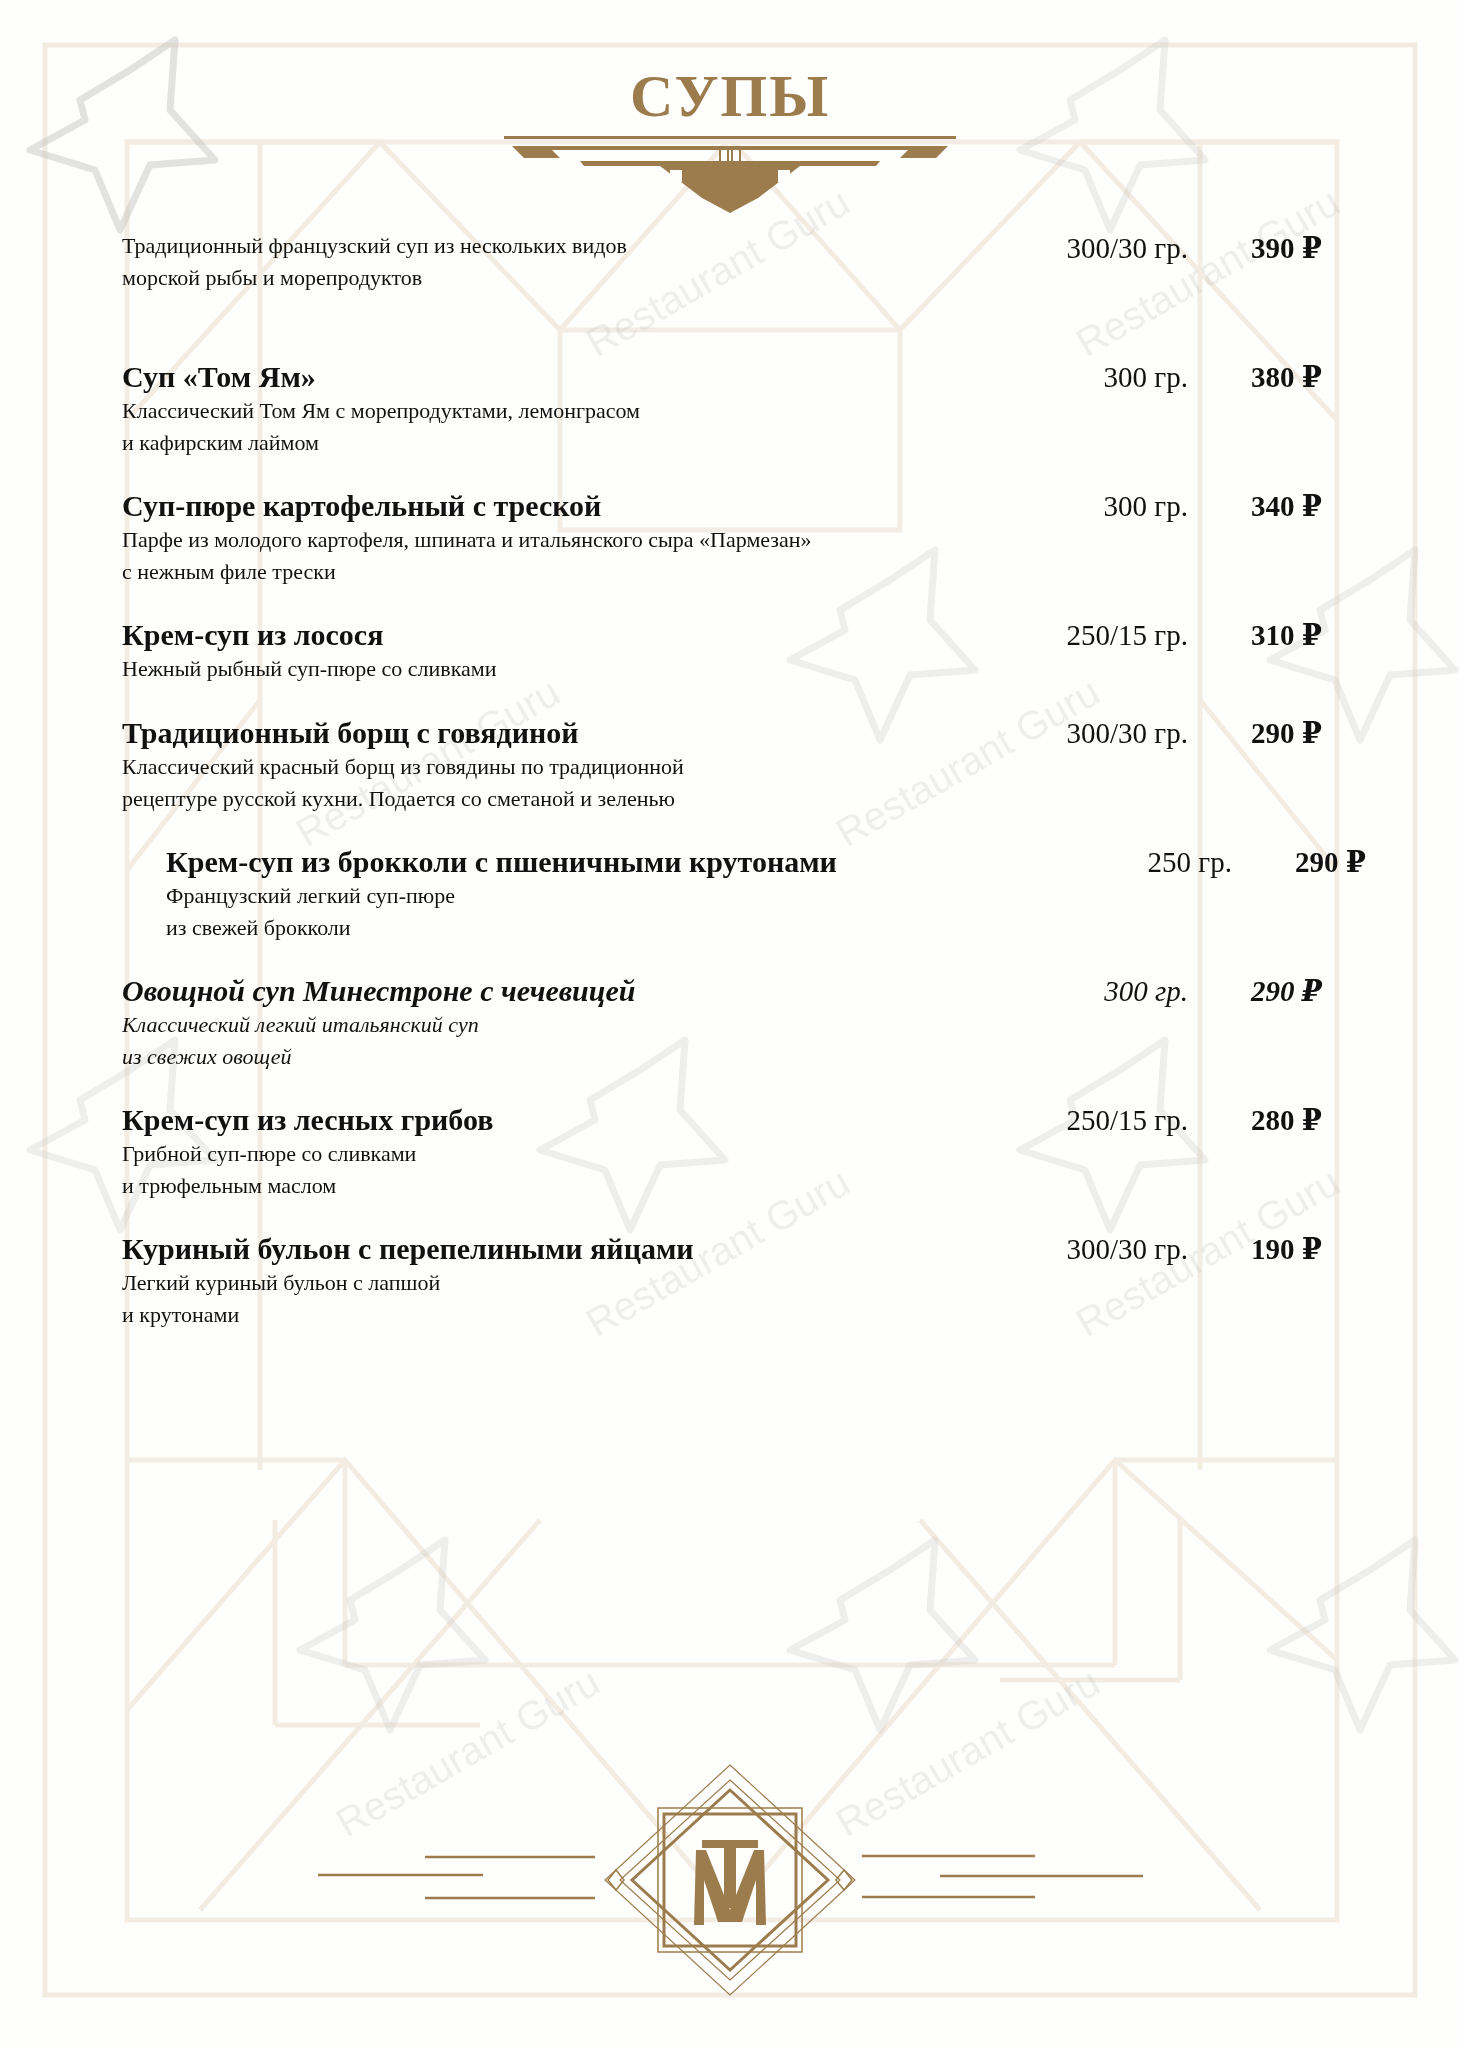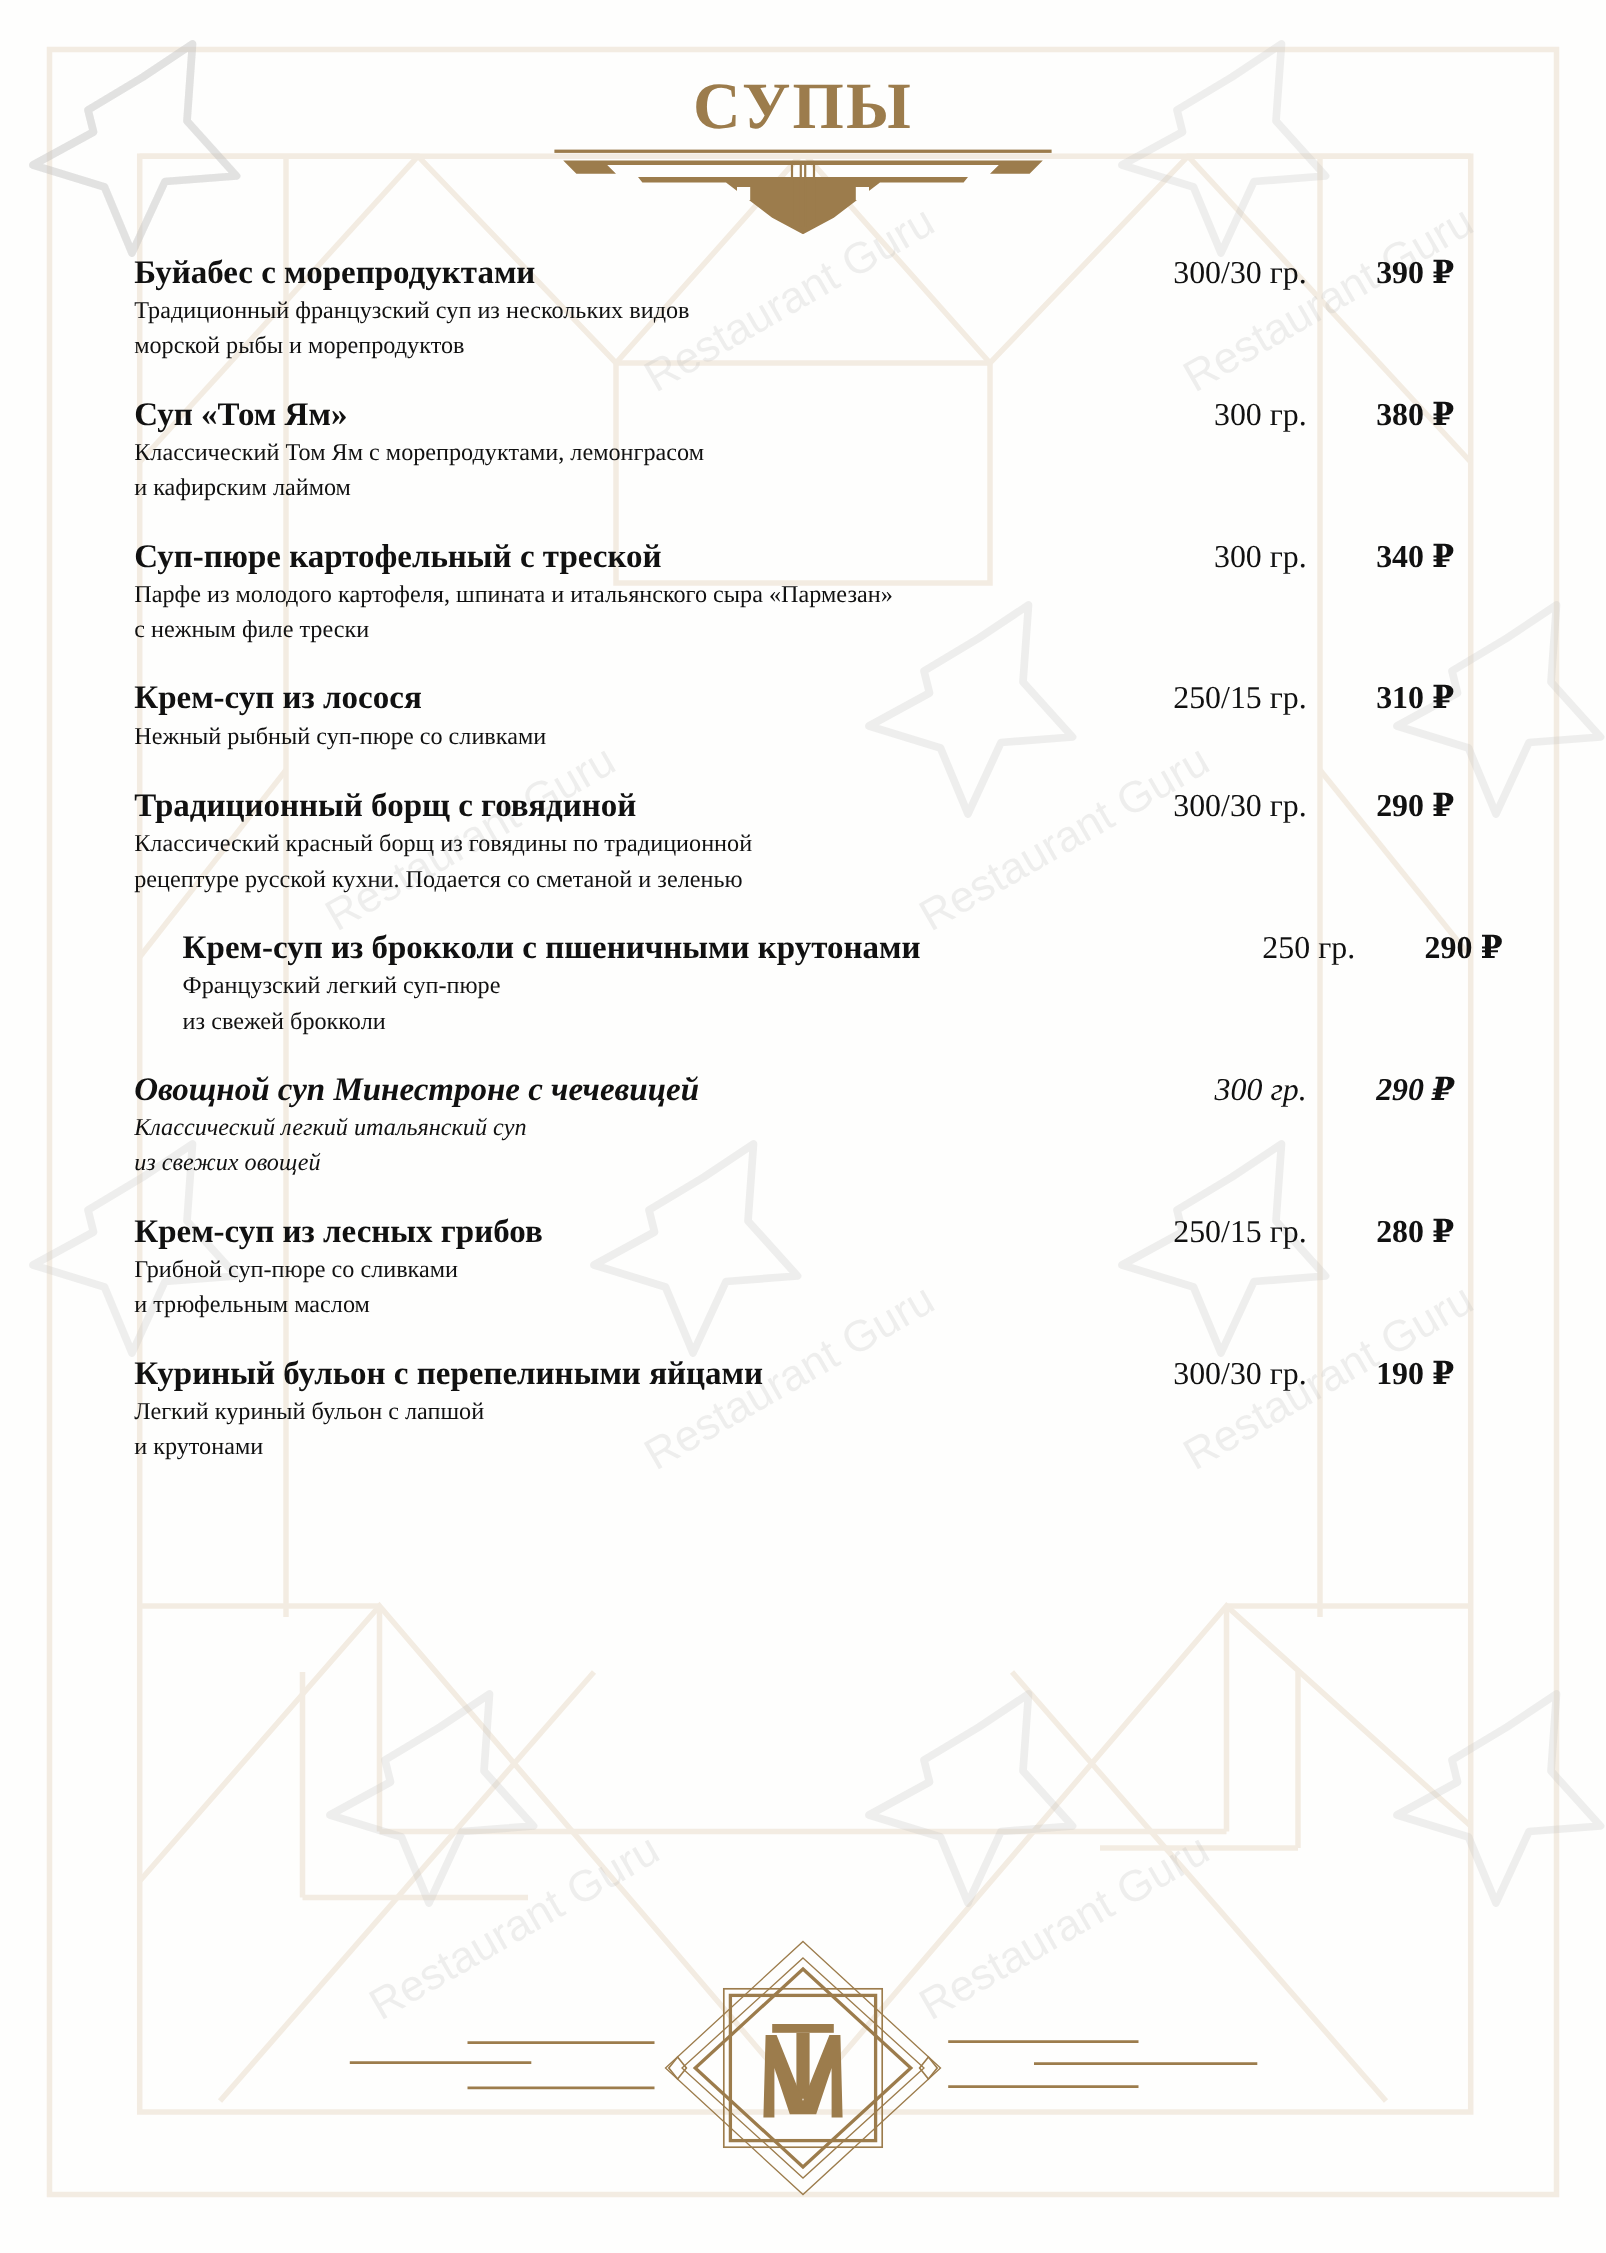--- a/index.html
+++ b/index.html
@@ -106,21 +106,20 @@
   <g stroke="#9c7c4c" stroke-width="2" fill="none">
     <line x1="220" y1="22" x2="220" y2="72"></line>
     <line x1="228" y1="22" x2="228" y2="78"></line>
     <line x1="232" y1="22" x2="232" y2="78"></line>
     <line x1="240" y1="22" x2="240" y2="72"></line>
   </g>
 </svg>
 
 <div class="menu">
   <div class="item" style="top:0px;">
-    <div class="item-name">Буйабес с морепродуктами</div>
     <div class="item-desc">Традиционный французский суп из нескольких видов</div>
     <div class="item-desc">морской рыбы и морепродуктов</div>
     <div class="weight">300/30 гр.</div>
     <div class="price">390 ₽</div>
   </div>
   <div class="item" style="top:129px;">
     <div class="item-name">Суп «Том Ям»</div>
     <div class="item-desc">Классический Том Ям с морепродуктами, лемонграсом</div>
     <div class="item-desc">и кафирским лаймом</div>
     <div class="weight">300 гр.</div>

